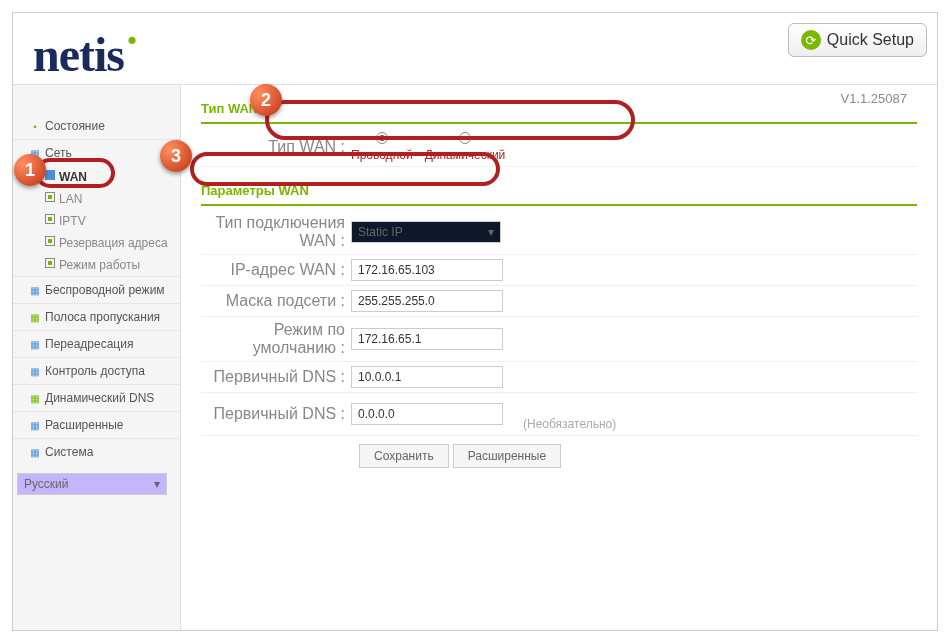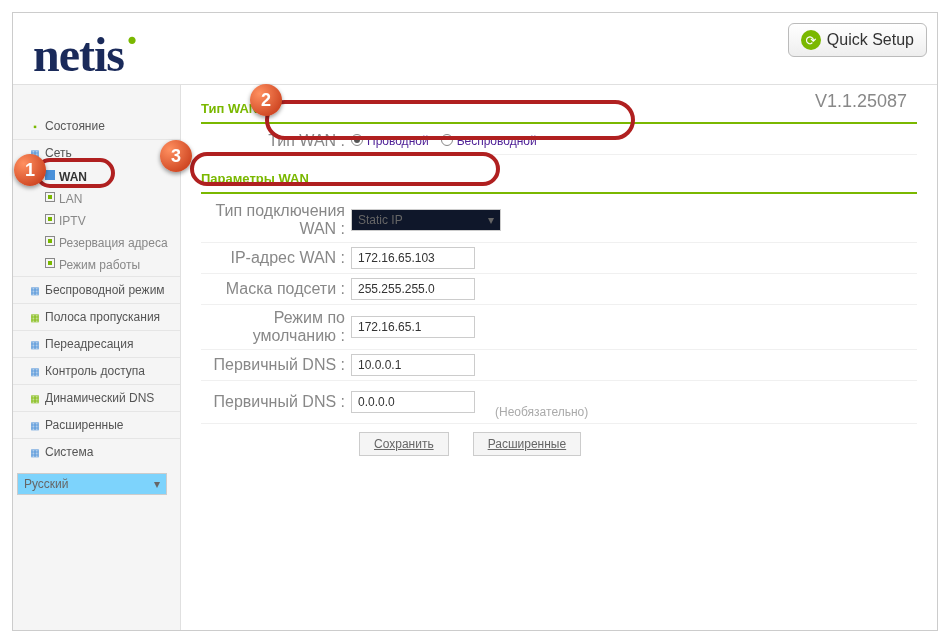--- a/index.html
+++ b/index.html
@@ -3,46 +3,46 @@
 <meta charset="utf-8">
 <style>
 * { box-sizing: border-box; margin: 0; padding: 0; }
 body { font-family: Arial, sans-serif; font-size: 12px; background: #fff; color: #666; width: 950px; height: 643px; position: relative; }
 .page { position: absolute; inset: 12px; border: 1px solid #ccc; background: #fff; }
 .header { position: relative; height: 72px; border-bottom: 1px solid #e0e0e0; }
 .logo { position: absolute; left: 20px; top: 14px; font-size: 48px; font-weight: bold; color: #1a2a5a; font-family: Georgia, serif; letter-spacing: -1px; }
 .logo .dot { color: #7ab800; }
 .quick { position: absolute; right: 10px; top: 10px; border: 1px solid #bbb; border-radius: 6px; padding: 6px 12px; background: linear-gradient(#fff,#eee); font-size: 16px; color: #333; cursor: pointer; display: flex; align-items: center; gap: 6px; }
 .quick-icon { width: 20px; height: 20px; border-radius: 50%; background: #7ab800; display: flex; align-items: center; justify-content: center; color: #fff; font-size: 13px; }
-.version { position: absolute; right: 30px; top: 78px; font-size: 18px; color: #888; }
+.version { position: absolute; right: 30px; top: 78px; font-size: 13px; color: #888; }
 .body { display: flex; height: calc(100% - 72px); }
 .sidebar { width: 168px; background: #f5f5f5; border-right: 1px solid #e0e0e0; padding-top: 28px; position: relative; }
 .side-item { padding: 6px 8px 6px 16px; border-top: 1px solid #e5e5e5; color: #555; cursor: pointer; display: flex; align-items: center; gap: 4px; }
 .side-item.first { border-top: none; }
 .side-item .ic { width: 12px; height: 12px; display: inline-flex; align-items: center; justify-content: center; font-size: 10px; }
 .ic-green { color: #7ab800; }
 .ic-blue { color: #4a90d9; }
 .side-sub { padding: 4px 8px 4px 32px; color: #888; cursor: pointer; font-size: 12px; display: flex; align-items: flex-start; gap: 4px; }
 .side-sub.active { color: #333; font-weight: bold; }
 .sub-ic { width: 10px; height: 10px; border: 1px solid #888; display: inline-block; position: relative; }
 .sub-ic.active { border-color: #4a90d9; background: #4a90d9; }
 .sub-ic.g::after { content:''; position:absolute; inset:2px; background:#7ab800; }
-.lang { margin: 8px 4px; width: 150px; background: #7dd3fc; border: 1px solid #ccc; padding: 3px 6px; color: #666; display: flex; justify-content: space-between; align-items: center; cursor: pointer; }
+.lang { margin: 8px 4px; width: 150px; background: #c4b5fd; border: 1px solid #ccc; padding: 3px 6px; color: #666; display: flex; justify-content: space-between; align-items: center; cursor: pointer; }
 .content { flex: 1; padding: 10px 20px; position: relative; }
 .section-title { color: #7ab800; font-weight: bold; font-size: 13px; padding: 6px 0; border-bottom: 2px solid #7ab800; margin-bottom: 4px; }
 .form-row { display: flex; align-items: center; padding: 4px 0; border-bottom: 1px solid #f0f0f0; }
 .form-label { width: 150px; text-align: right; padding-right: 6px; color: #888; font-size: 16px; }
 .form-ctrl { flex: 1; display: flex; align-items: center; gap: 12px; }
-.text-input { border: 1px solid #ccc; padding: 3px 6px; width: 124px; font-size: 12px; color: #333; }
+.text-input { border: 1px solid #ccc; padding: 3px 6px; width: 152px; font-size: 12px; color: #333; }
 .select { border: 1px solid #ccc; background: #0f172a; padding: 3px 6px; width: 150px; font-size: 12px; color: #666; display: flex; justify-content: space-between; align-items: center; }
-.radio { display: flex; align-items: flex-start; gap: 4px; color: #4c1d95; }
+.radio { display: flex; align-items: center; gap: 4px; color: #b91c1c; flex-direction: column; }
 .radio-dot { width: 12px; height: 12px; border: 1px solid #888; border-radius: 50%; display: inline-flex; align-items: center; justify-content: center; }
 .radio-dot.on::after { content:''; width:6px; height:6px; background:#555; border-radius:50%; }
 .optional { color: #aaa; font-size: 12px; margin-left: 8px; margin-top: 20px; }
-.btn-row { padding: 8px 0 8px 158px; display: flex; gap: 24px; text-decoration: underline; }
+.btn-row { padding: 8px 0 8px 158px; display: flex; gap: 4px; }
 .btn { border: 1px solid #ccc; background: #f5f5f5; padding: 4px 14px; color: #666; cursor: pointer; font-size: 12px; }
 
 .callout { position: absolute; border: 4px solid #b02020; border-radius: 22px; pointer-events: none; }
 .num { position: absolute; width: 32px; height: 32px; border-radius: 50%; background: radial-gradient(circle at 30% 30%, #ff9060, #c03010); color: #fff; font-weight: bold; font-size: 18px; display: flex; align-items: center; justify-content: center; box-shadow: 0 2px 4px rgba(0,0,0,.4); pointer-events: none; }
 </style>
 </head>
 <body>
 
 <div class="page">
   <div class="header">
@@ -122,21 +122,21 @@
       <div class="section-title">Тип WAN</div>
       <div class="form-row">
         <div class="form-label">Тип WAN :</div>
         <div class="form-ctrl">
           <label class="radio">
               <span class="radio-dot on"></span>
               <span>Проводной</span>
             </label>
           <label class="radio">
               <span class="radio-dot"></span>
-              <span>Беспроводной</span>
+              <span>Динамический</span>
             </label>
         </div>
       </div>
 
       <div class="section-title" style="margin-top:10px">Параметры WAN</div>
       <div class="form-row">
         <div class="form-label">Тип подключения WAN :</div>
         <div class="form-ctrl">
           <div class="select">
               <span>Static IP</span>

